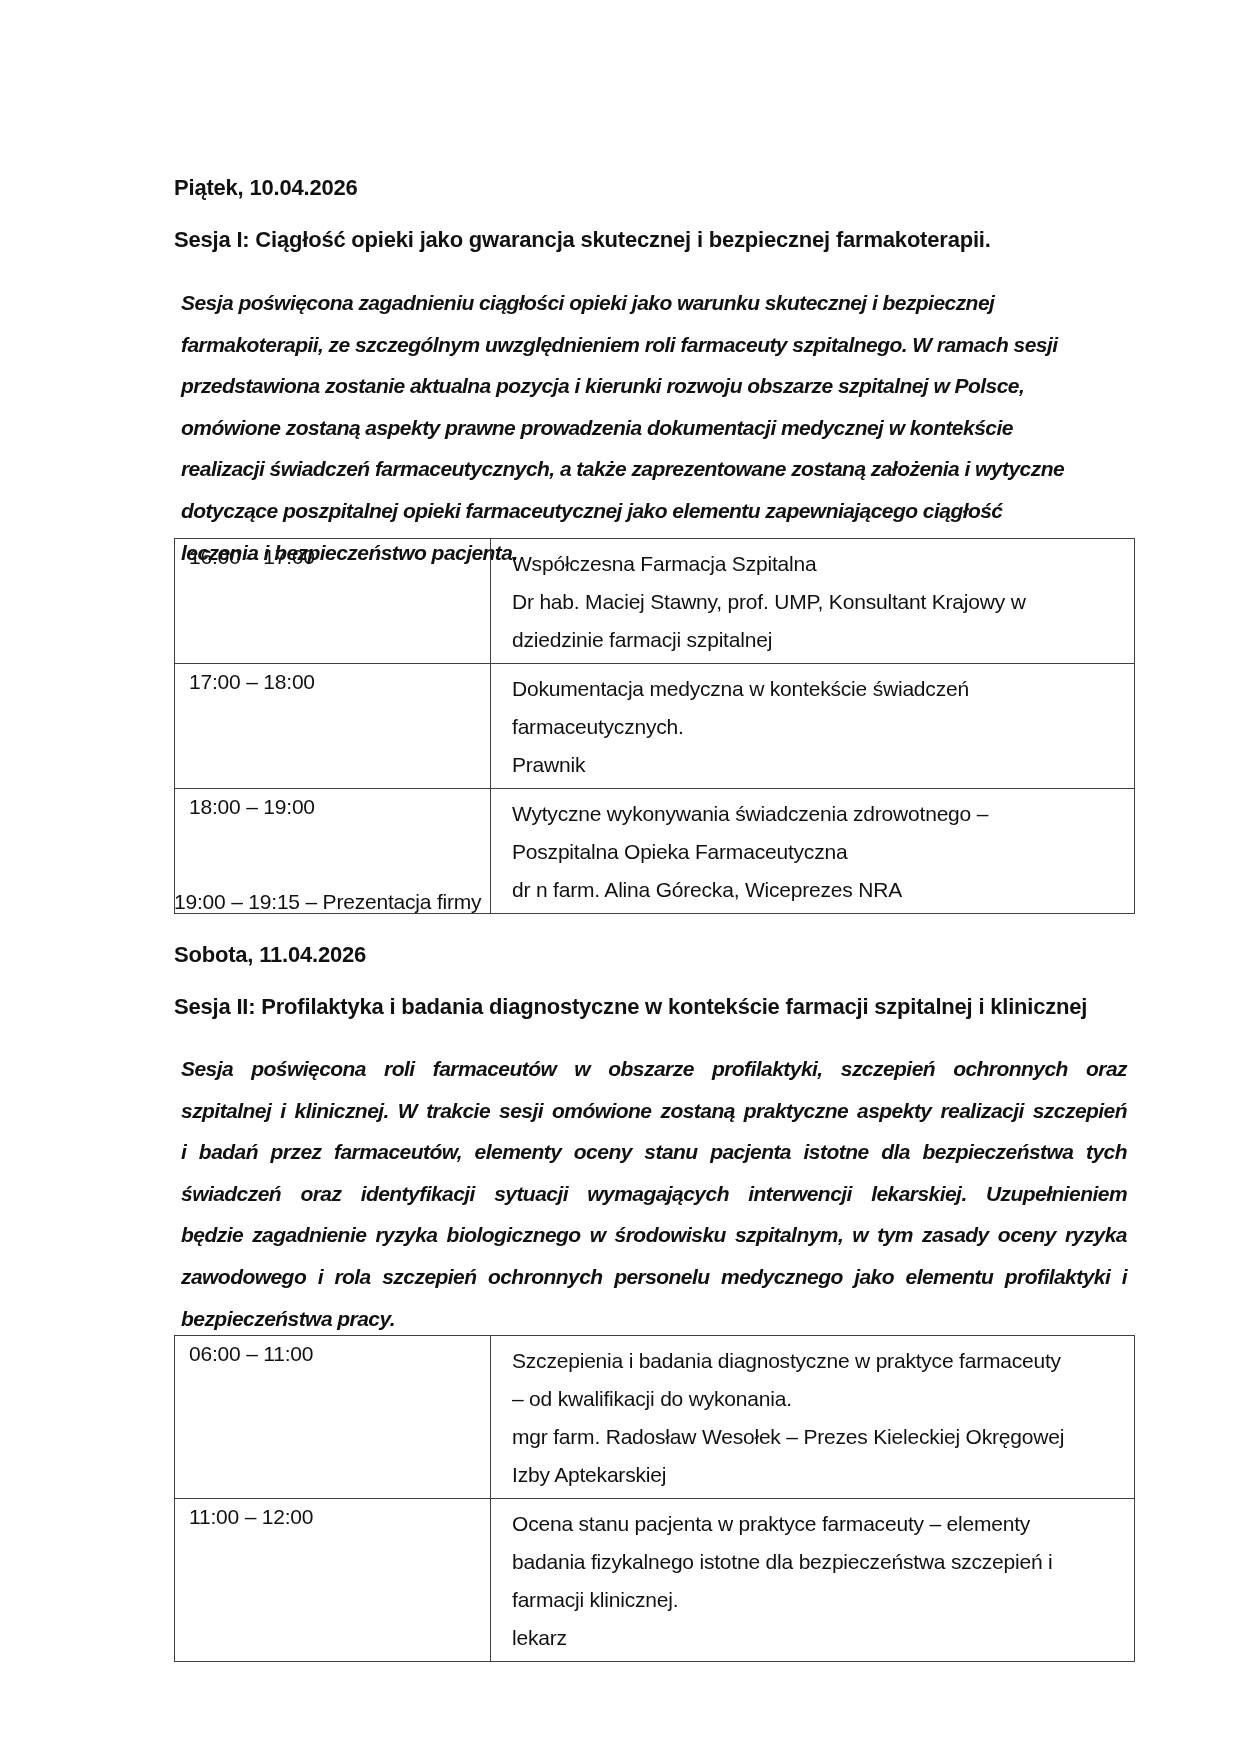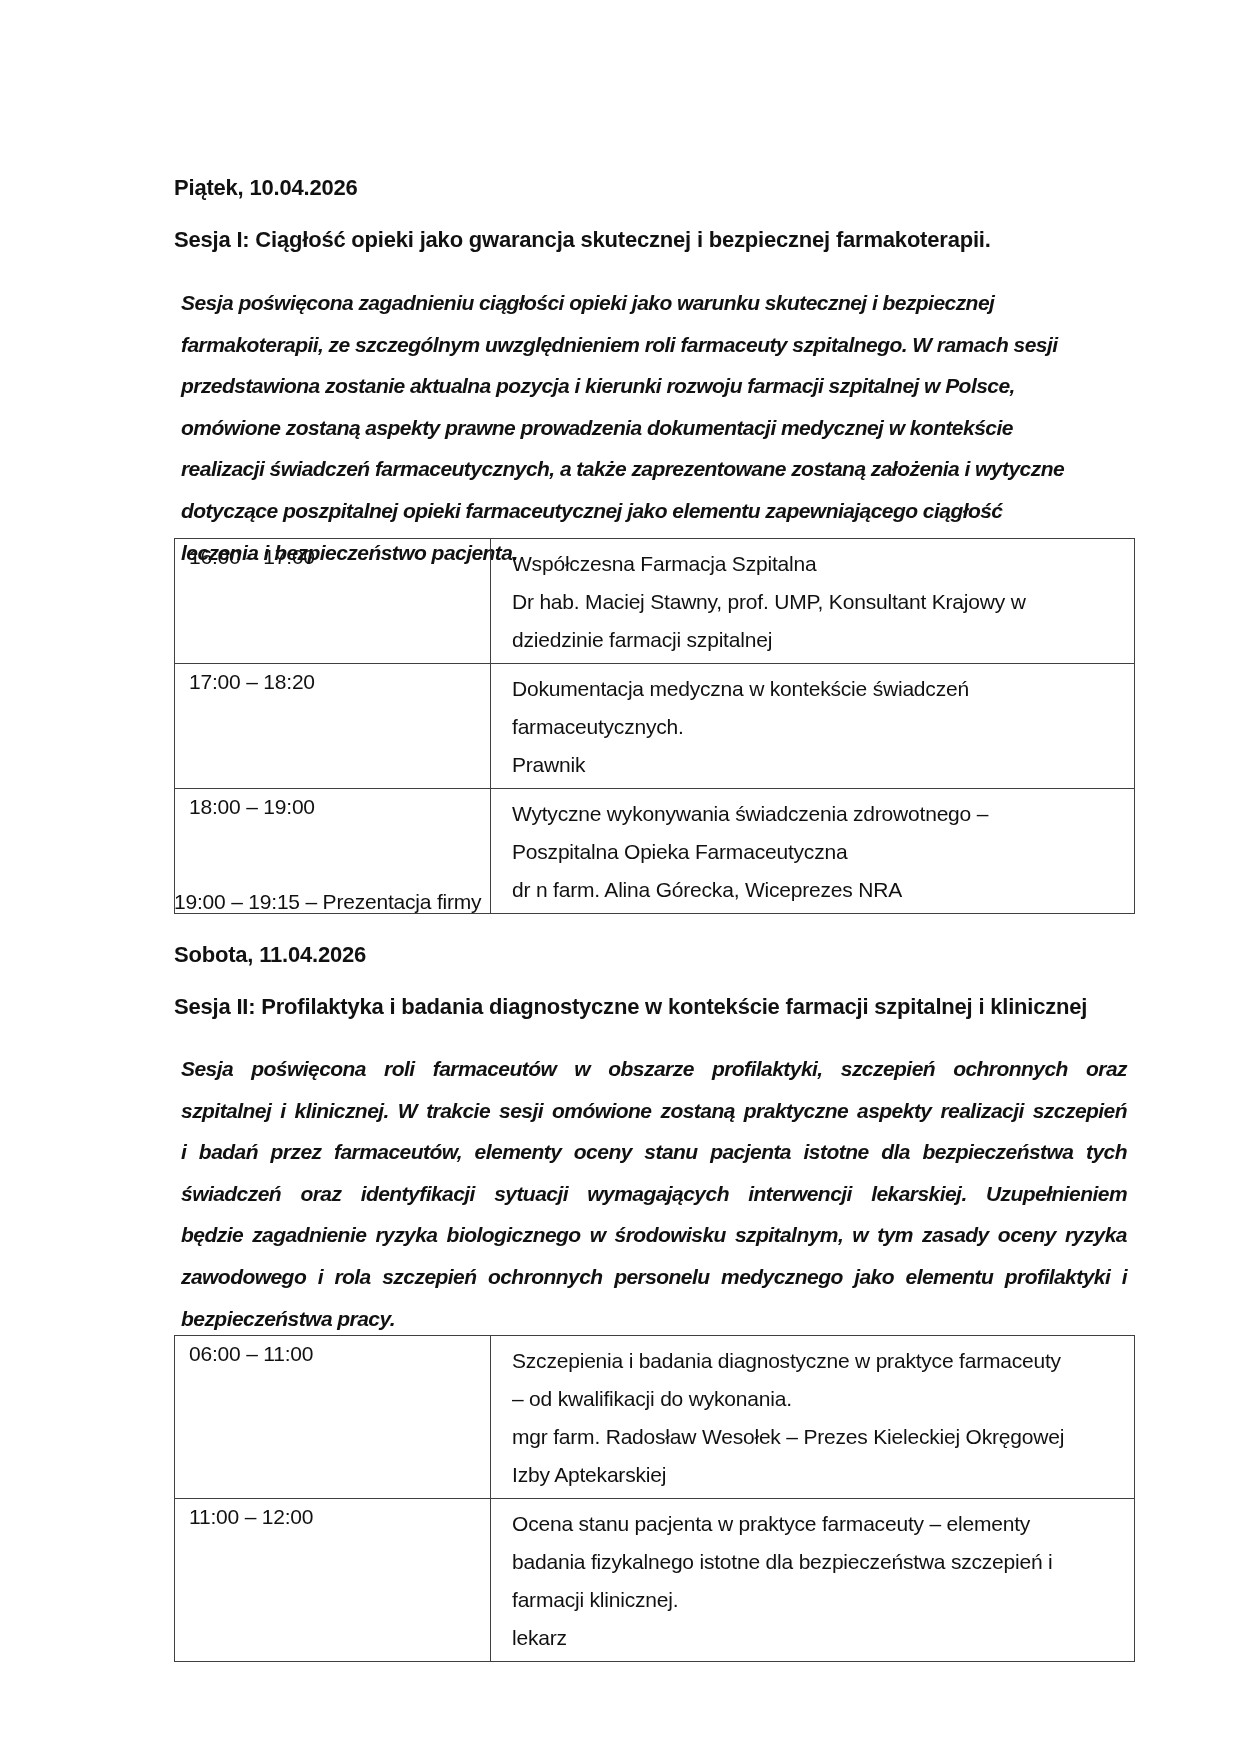--- a/index.html
+++ b/index.html
@@ -64,39 +64,39 @@
 
 <div class="page">
 
   <div class="block heading" style="top:146px">Piątek, 10.04.2026</div>
 
   <div class="block heading" style="top:198px">Sesja I: Ciągłość opieki jako gwarancja skutecznej i bezpiecznej farmakoterapii.</div>
 
   <div class="block para" style="top:251px">
       <div class="tline">Sesja poświęcona zagadnieniu ciągłości opieki jako warunku skutecznej i bezpiecznej</div>
       <div class="tline">farmakoterapii, ze szczególnym uwzględnieniem roli farmaceuty szpitalnego. W ramach sesji</div>
-      <div class="tline">przedstawiona zostanie aktualna pozycja i kierunki rozwoju farmacji szpitalnej w Polsce,</div>
+      <div class="tline">przedstawiona zostanie aktualna pozycja i kierunki rozwoju obszarze szpitalnej w Polsce,</div>
       <div class="tline">omówione zostaną aspekty prawne prowadzenia dokumentacji medycznej w kontekście</div>
       <div class="tline">realizacji świadczeń farmaceutycznych, a także zaprezentowane zostaną założenia i wytyczne</div>
       <div class="tline">dotyczące poszpitalnej opieki farmaceutycznej jako elementu zapewniającego ciągłość</div>
       <div class="tline last">leczenia i bezpieczeństwo pacjenta.</div>
     </div>
 
   <table class="schedule block" id="table1" style="top:510px">
     <tbody>
         <tr>
           <td class="time-cell">16:00 – 17:00</td>
           <td class="topic-cell">
             <div>Współczesna Farmacja Szpitalna</div>
             <div>Dr hab. Maciej Stawny, prof. UMP, Konsultant Krajowy w</div>
             <div>dziedzinie farmacji szpitalnej</div>
           </td>
         </tr>
         <tr>
-          <td class="time-cell">17:00 – 18:20</td>
+          <td class="time-cell">17:00 – 18:00</td>
           <td class="topic-cell">
             <div>Dokumentacja medyczna w kontekście świadczeń</div>
             <div>farmaceutycznych.</div>
             <div>Prawnik</div>
           </td>
         </tr>
         <tr>
           <td class="time-cell">18:00 – 19:00</td>
           <td class="topic-cell">
             <div>Wytyczne wykonywania świadczenia zdrowotnego –</div>

